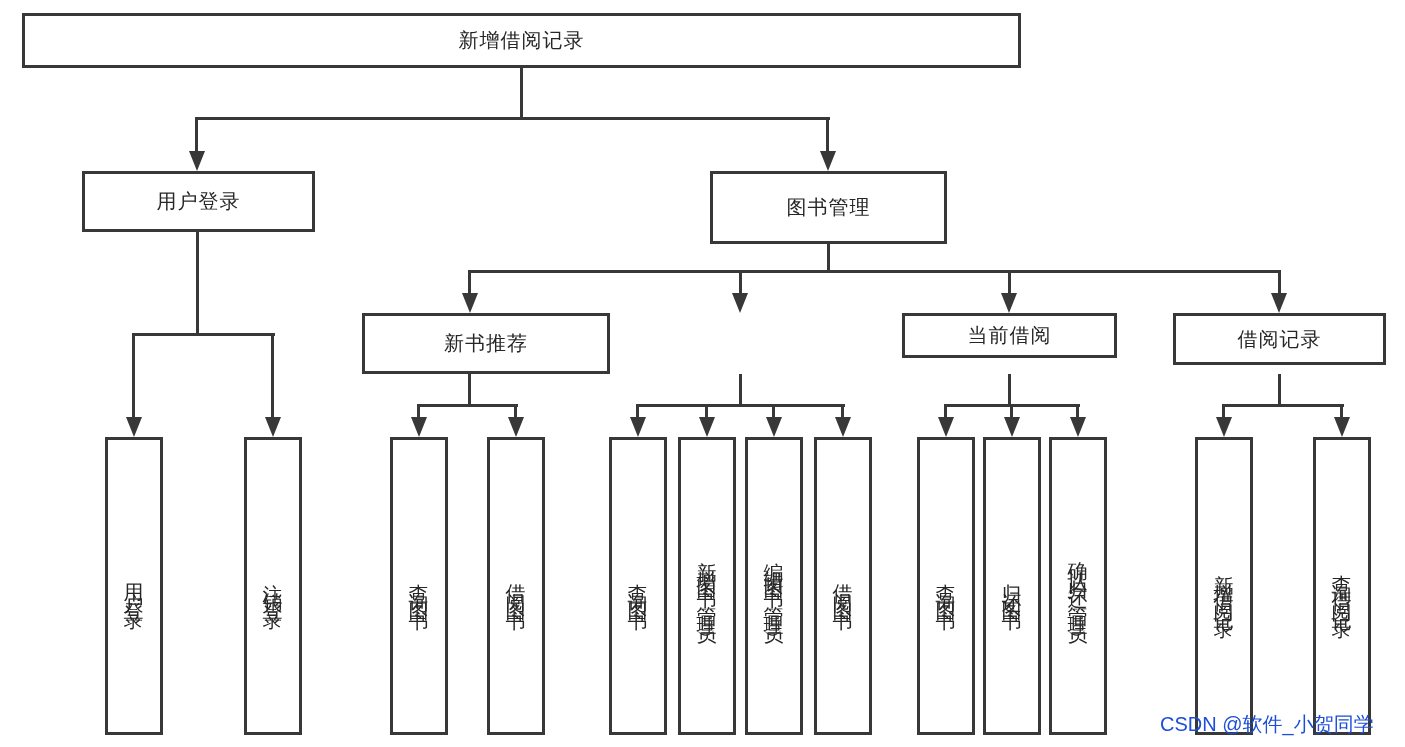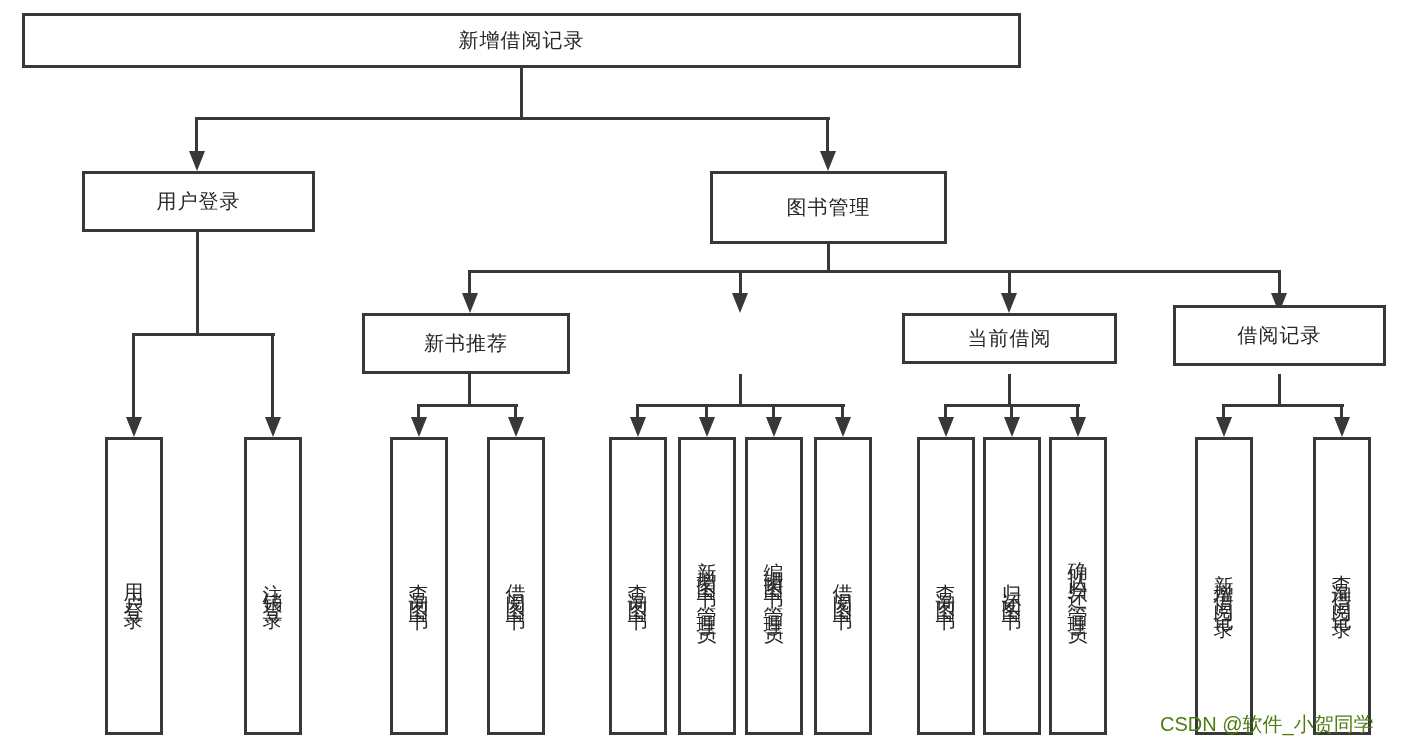--- a/index.html
+++ b/index.html
@@ -69,21 +69,21 @@
     border-left: 8px solid transparent;
     border-right: 8px solid transparent;
     border-top: 20px solid #383838;
     z-index: 1;
   }
   .watermark {
     position: absolute;
     left: 1160px;
     top: 711px;
     font-size: 20px;
-    color: #4d7c0f;
+    color: #1d4ed8;
     white-space: nowrap;
     z-index: 3;
   }
 </style>
 </head>
 <body>
 
 <div id="canvas">
 
   <div class="hbox" style="left:22px;top:13px;width:999px;height:55px">
@@ -115,27 +115,27 @@
   <div class="hline" style="left:468px;top:270px;width:813px"></div>
   <div class="vline" style="left:468px;top:270px;height:26px"></div>
   <div class="arrow" style="left:462px;top:293px"></div>
   <div class="vline" style="left:739px;top:270px;height:26px"></div>
   <div class="arrow" style="left:732px;top:293px"></div>
   <div class="vline" style="left:1008px;top:270px;height:26px"></div>
   <div class="arrow" style="left:1001px;top:293px"></div>
   <div class="vline" style="left:1278px;top:270px;height:26px"></div>
   <div class="arrow" style="left:1271px;top:293px"></div>
 
-  <div class="hbox" style="left:362px;top:313px;width:208px;height:61px">
+  <div class="hbox" style="left:362px;top:313px;width:248px;height:61px">
     <span>新书推荐</span>
   </div>
-  <div class="hbox" style="left:902px;top:313px;width:215px;height:51px">
+  <div class="hbox" style="left:902px;top:313px;width:215px;height:45px">
     <span>当前借阅</span>
   </div>
-  <div class="hbox" style="left:1173px;top:305px;width:213px;height:61px">
+  <div class="hbox" style="left:1173px;top:313px;width:213px;height:52px">
     <span>借阅记录</span>
   </div>
 
   <div class="vline" style="left:468px;top:374px;height:32px"></div>
   <div class="hline" style="left:417px;top:404px;width:101px"></div>
   <div class="vline" style="left:417px;top:404px;height:16px"></div>
   <div class="arrow" style="left:411px;top:417px"></div>
   <div class="vline" style="left:514px;top:404px;height:16px"></div>
   <div class="arrow" style="left:508px;top:417px"></div>
 

